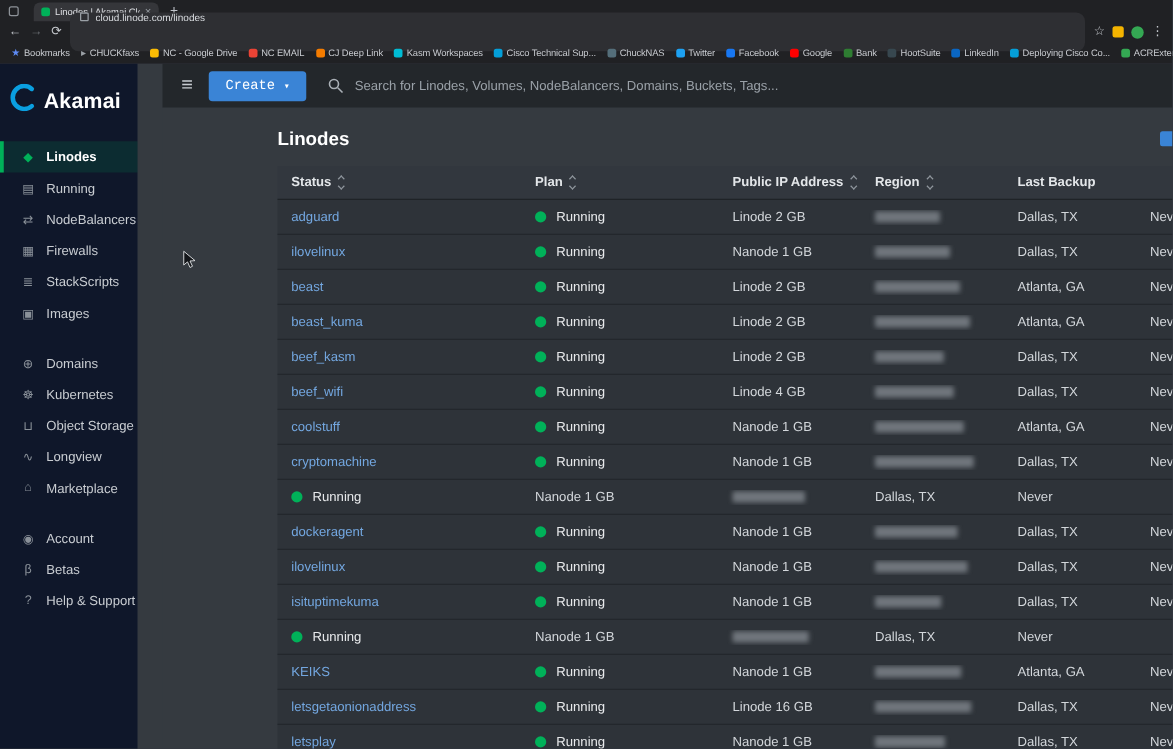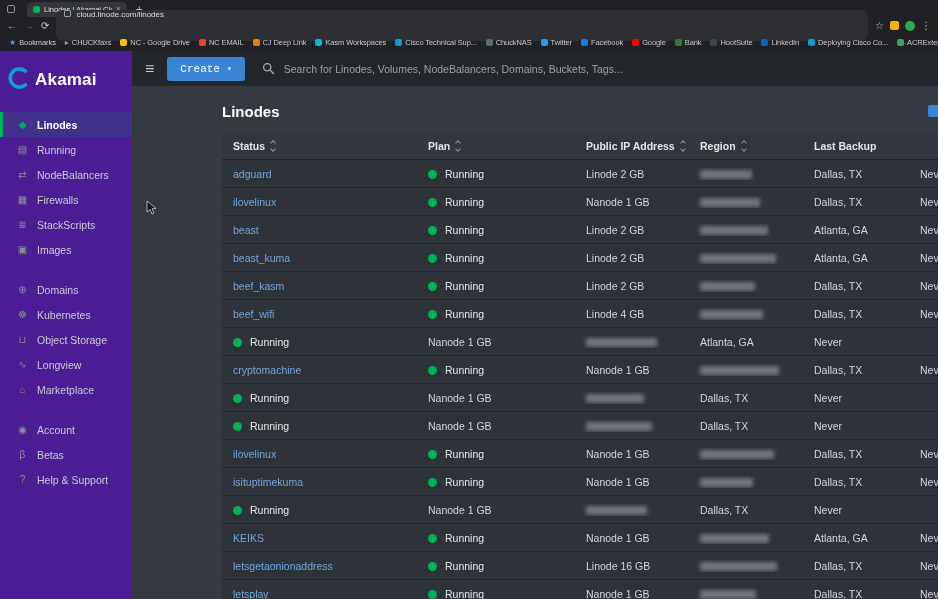--- a/index.html
+++ b/index.html
@@ -25,21 +25,21 @@
   .ext-yellow{width:9px;height:9px;border-radius:2px;background:#f4b400}
   .avatar{width:10px;height:10px;border-radius:50%;background:#34a853}
   .bookmarksbar{height:17px;display:flex;align-items:center;padding:0 9px;gap:9px;overflow:hidden;white-space:nowrap}
   .bm{display:flex;align-items:center;gap:3px;flex:none;cursor:pointer}
   .bm-ic{width:7px;height:7px;border-radius:2px;flex:none}
   .bm-ic.glyph{background:none!important;font-size:8px;line-height:8px;width:auto}
   .bm-lb{font-size:7.5px;letter-spacing:-.1px;color:#c8cbd0}
 
   
   .app{position:absolute;top:51px;left:0;right:0;bottom:0;background:#353a40}
-  .sidebar{position:absolute;left:0;top:0;bottom:0;width:132px;background:#4c1d95;z-index:2}
+  .sidebar{position:absolute;left:0;top:0;bottom:0;width:110px;background:#0f172a;z-index:2}
   .logo{display:flex;align-items:center;gap:5px;padding:16px 10px 4px 8px;cursor:pointer}
   .logo-text{color:#fff;font-size:17px;font-weight:bold;letter-spacing:.2px}
   .nav-group{margin-top:15px}
   .side-item{height:25px;display:flex;align-items:center;padding-left:12px;border-left:3px solid transparent;cursor:pointer}
   .side-item .ic{width:15px;font-size:10px;color:#8a9199;margin-right:7px;text-align:center;flex:none}
   .side-item .lb{font-size:10.5px;color:#c9cdd2;white-space:nowrap}
   .side-item.selected{background:rgba(0,177,89,.14);border-left-color:#00b159}
   .side-item.selected .ic{color:#00b159}
   .side-item.selected .lb{color:#fff;font-weight:bold}
 
@@ -348,20 +348,21 @@
             </div>
             <div class="tr grid-cols">
               <div class="td"><a>beef_wifi</a></div>
               <div class="td status"><span class="dot"></span><span>Running</span></div>
               <div class="td">Linode 4 GB</div>
               <div class="td"><span class="ipblur" style="width:63px"></span></div>
               <div class="td">Dallas, TX</div>
               <div class="td">Never</div>
             </div>
             <div class="tr grid-cols">
+              <div class="td"><a>coolstuff</a></div>
               <div class="td status"><span class="dot"></span><span>Running</span></div>
               <div class="td">Nanode 1 GB</div>
               <div class="td"><span class="ipblur" style="width:71px"></span></div>
               <div class="td">Atlanta, GA</div>
               <div class="td">Never</div>
             </div>
             <div class="tr grid-cols">
               <div class="td"><a>cryptomachine</a></div>
               <div class="td status"><span class="dot"></span><span>Running</span></div>
               <div class="td">Nanode 1 GB</div>
@@ -370,20 +371,21 @@
               <div class="td">Never</div>
             </div>
             <div class="tr grid-cols">
               <div class="td status"><span class="dot"></span><span>Running</span></div>
               <div class="td">Nanode 1 GB</div>
               <div class="td"><span class="ipblur" style="width:58px"></span></div>
               <div class="td">Dallas, TX</div>
               <div class="td">Never</div>
             </div>
             <div class="tr grid-cols">
+              <div class="td"><a>dockeragent</a></div>
               <div class="td status"><span class="dot"></span><span>Running</span></div>
               <div class="td">Nanode 1 GB</div>
               <div class="td"><span class="ipblur" style="width:66px"></span></div>
               <div class="td">Dallas, TX</div>
               <div class="td">Never</div>
             </div>
             <div class="tr grid-cols">
               <div class="td"><a>ilovelinux</a></div>
               <div class="td status"><span class="dot"></span><span>Running</span></div>
               <div class="td">Nanode 1 GB</div>

